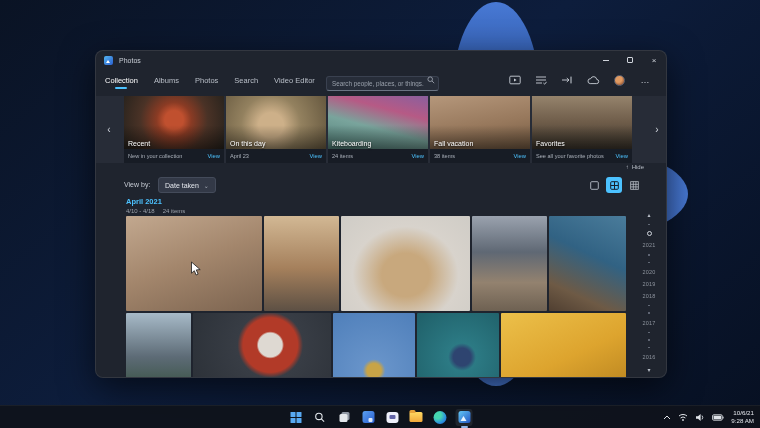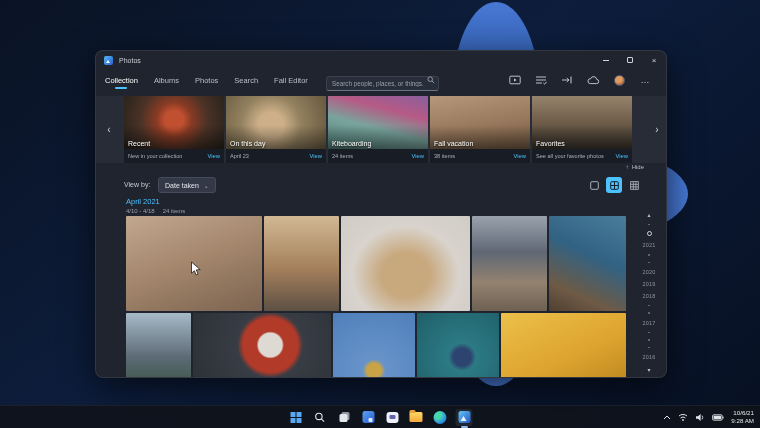--- a/index.html
+++ b/index.html
@@ -78,21 +78,21 @@
   .dropdown { position:absolute; left:62px; top:6px; height:16px; background:#333947; border:1px solid #444b5a;
     border-radius:3px; display:flex; align-items:center; gap:5px; padding:0 6px; font-size:7px; color:#e3e6ec; }
   .dd-chev { font-size:6px; color:#aab0ba; }
   .hidebar { position:absolute; right:22px; top:-7px; display:flex; align-items:center; gap:3px; font-size:6px; color:#b6bcc5; }
   .layout-icons { position:absolute; right:24px; top:6px; display:flex; gap:4px; }
   .lbtn { width:16px; height:16px; border-radius:3px; display:flex; align-items:center; justify-content:center; }
   .lbtn.sel { background:#4cc2ff; }
 
   
   .monthhdr { position:absolute; left:30px; top:146px; }
-  .month { font-size:7.5px; color:#4cc2ff; font-weight:normal; }
+  .month { font-size:7.5px; color:#4cc2ff; font-weight:bold; }
   .range-line { margin-top:2px; font-size:6px; color:#9aa0aa; display:flex; gap:8px; }
   .grid { position:absolute; left:30px; top:165px; width:500px; }
   .grow { display:flex; gap:2px; margin-bottom:2px; }
   .ph { height:95px; border-radius:1px; position:relative; }
   .grow.r2 .ph { height:80px; }
   .r1 .ph:nth-child(1){width:136px;} .r1 .ph:nth-child(2){width:75px;} .r1 .ph:nth-child(3){width:129px;}
   .r1 .ph:nth-child(4){width:75px;} .r1 .ph:nth-child(5){width:77px;}
   .r2 .ph:nth-child(1){width:65px;} .r2 .ph:nth-child(2){width:138px;} .r2 .ph:nth-child(3){width:82px;}
   .r2 .ph:nth-child(4){width:82px;} .r2 .ph:nth-child(5){width:125px;}
 
@@ -166,21 +166,21 @@
           </div>
       </div>
     </div>
 
     <div class="navrow">
       <div class="tabs">
         <div class="tab sel">Collection</div>
         <div class="tab">Albums</div>
         <div class="tab">Photos</div>
         <div class="tab">Search</div>
-        <div class="tab">Fall Editor</div>
+        <div class="tab">Video Editor</div>
       </div>
       <div class="searchbox">
         <input type="text" placeholder="Search people, places, or things..." style="">
         <svg class="ic search-glyph" width="8" height="8" viewBox="0 0 8 8">
             <circle cx="3.2" cy="3.2" r="2.3" fill="none" stroke="#9aa0ab" stroke-width="0.9"></circle>
             <line x1="5" y1="5" x2="7.2" y2="7.2" stroke="#9aa0ab" stroke-width="0.9"></line>
           </svg>
       </div>
       <div class="toolbar">
         <div class="tbtn">

